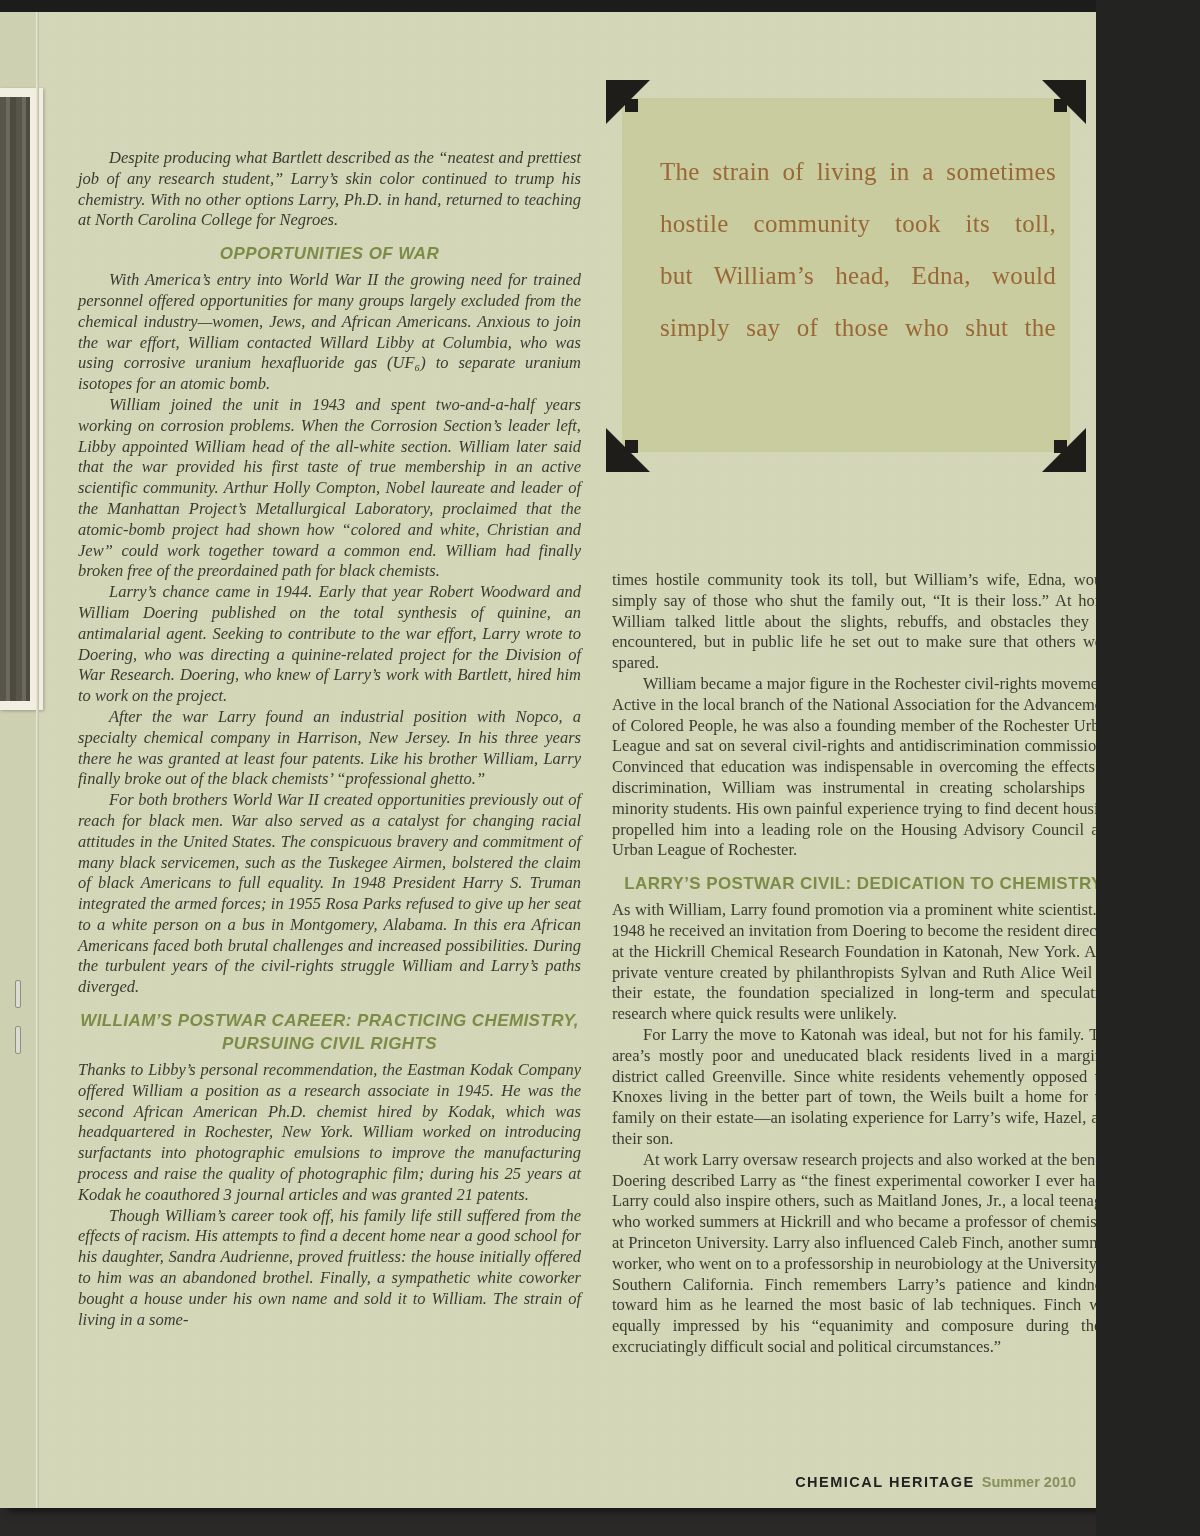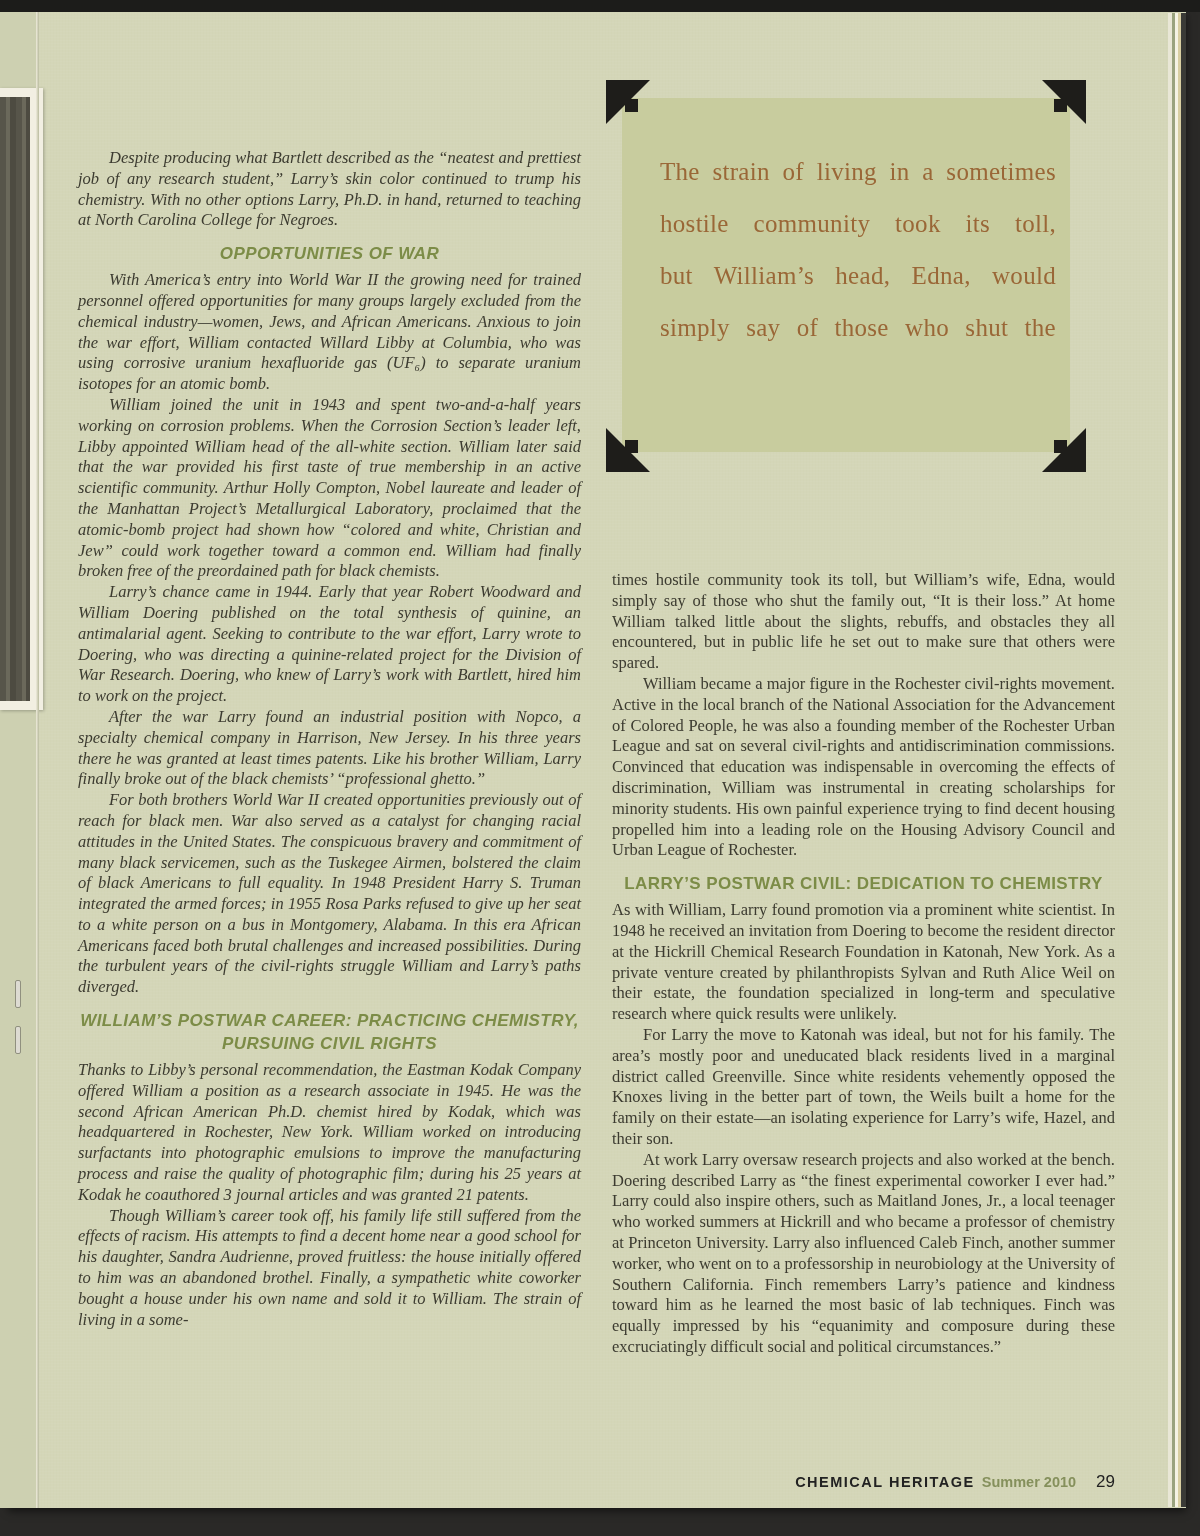--- a/index.html
+++ b/index.html
@@ -1,16 +1,16 @@
 <!DOCTYPE html>
 <html><head>
 <meta charset="utf-8">
 <style>
   html,body{margin:0;padding:0;background:#232321;}
-  .scene{position:relative;width:1200px;height:1536px;background:#2a2927;overflow:hidden;
+  .scene{position:relative;width:1096px;height:1536px;background:#2a2927;overflow:hidden;
          font-family:"Liberation Serif","DejaVu Serif",serif;}
   
   .page{position:absolute;left:8px;top:12px;width:1178px;height:1496px;background:#d4d6b8;
         box-shadow:0 3px 8px rgba(0,0,0,.55);}
   .page::after{content:"";position:absolute;inset:0;pointer-events:none;opacity:.5;
         background-image:repeating-linear-gradient(0deg,rgba(255,255,255,.05) 0 1px,rgba(0,0,0,0) 1px 3px),
                          repeating-linear-gradient(90deg,rgba(190,195,140,.08) 0 1px,rgba(0,0,0,0) 1px 3px);}
   
   .neighbor-strip{position:absolute;left:0;top:12px;width:37px;height:1496px;background:#cdd0b1;}
   .gutter-line{position:absolute;left:36px;top:12px;width:3px;height:1496px;
@@ -98,21 +98,21 @@
     <div class="pq-line">but William’s head, Edna, would</div>
     <div class="pq-line">simply say of those who shut the</div>
   </div>
 
   <div class="col col-left">
     <p class="indent">Despite producing what Bartlett described as the “neatest and prettiest job of any research student,” Larry’s skin color continued to trump his chemistry. With no other options Larry, Ph.D. in hand, returned to teaching at North Carolina College for Negroes.</p>
     <h3 class="heading">OPPORTUNITIES OF WAR</h3>
     <p class="indent">With America’s entry into World War II the growing need for trained personnel offered opportunities for many groups largely excluded from the chemical industry—women, Jews, and African Americans. Anxious to join the war effort, William contacted Willard Libby at Columbia, who was using corrosive uranium hexafluoride gas (UF₆) to separate uranium isotopes for an atomic bomb.</p>
     <p class="indent">William joined the unit in 1943 and spent two-and-a-half years working on corrosion problems. When the Corrosion Section’s leader left, Libby appointed William head of the all-white section. William later said that the war provided his first taste of true membership in an active scientific community. Arthur Holly Compton, Nobel laureate and leader of the Manhattan Project’s Metallurgical Laboratory, proclaimed that the atomic-bomb project had shown how “colored and white, Christian and Jew” could work together toward a common end. William had finally broken free of the preordained path for black chemists.</p>
     <p class="indent">Larry’s chance came in 1944. Early that year Robert Woodward and William Doering published on the total synthesis of quinine, an antimalarial agent. Seeking to contribute to the war effort, Larry wrote to Doering, who was directing a quinine-related project for the Division of War Research. Doering, who knew of Larry’s work with Bartlett, hired him to work on the project.</p>
-    <p class="indent">After the war Larry found an industrial position with Nopco, a specialty chemical company in Harrison, New Jersey. In his three years there he was granted at least times patents. Like his brother William, Larry finally broke out of the black chemists’ “professional ghetto.”</p>
+    <p class="indent">After the war Larry found an industrial position with Nopco, a specialty chemical company in Harrison, New Jersey. In his three years there he was granted at least four patents. Like his brother William, Larry finally broke out of the black chemists’ “professional ghetto.”</p>
     <p class="indent">For both brothers World War II created opportunities previously out of reach for black men. War also served as a catalyst for changing racial attitudes in the United States. The conspicuous bravery and commitment of many black servicemen, such as the Tuskegee Airmen, bolstered the claim of black Americans to full equality. In 1948 President Harry S. Truman integrated the armed forces; in 1955 Rosa Parks refused to give up her seat to a white person on a bus in Montgomery, Alabama. In this era African Americans faced both brutal challenges and increased possibilities. During the turbulent years of the civil-rights struggle William and Larry’s paths diverged.</p>
     <h3 class="heading">WILLIAM’S POSTWAR CAREER: PRACTICING CHEMISTRY, PURSUING CIVIL RIGHTS</h3>
     <p>Thanks to Libby’s personal recommendation, the Eastman Kodak Company offered William a position as a research associate in 1945. He was the second African American Ph.D. chemist hired by Kodak, which was headquartered in Rochester, New York. William worked on introducing surfactants into photographic emulsions to improve the manufacturing process and raise the quality of photographic film; during his 25 years at Kodak he coauthored 3 journal articles and was granted 21 patents.</p>
     <p class="indent">Though William’s career took off, his family life still suffered from the effects of racism. His attempts to find a decent home near a good school for his daughter, Sandra Audrienne, proved fruitless: the house initially offered to him was an abandoned brothel. Finally, a sympathetic white coworker bought a house under his own name and sold it to William. The strain of living in a some-</p>
   </div>
 
   <div class="col col-right">
     <p>times hostile community took its toll, but William’s wife, Edna, would simply say of those who shut the family out, “It is their loss.” At home William talked little about the slights, rebuffs, and obstacles they all encountered, but in public life he set out to make sure that others were spared.</p>
     <p class="indent">William became a major figure in the Rochester civil-rights movement. Active in the local branch of the National Association for the Advancement of Colored People, he was also a founding member of the Rochester Urban League and sat on several civil-rights and antidiscrimination commissions. Convinced that education was indispensable in overcoming the effects of discrimination, William was instrumental in creating scholarships for minority students. His own painful experience trying to find decent housing propelled him into a leading role on the Housing Advisory Council and Urban League of Rochester.</p>
     <h3 class="heading">LARRY’S POSTWAR CIVIL: DEDICATION TO CHEMISTRY</h3>

